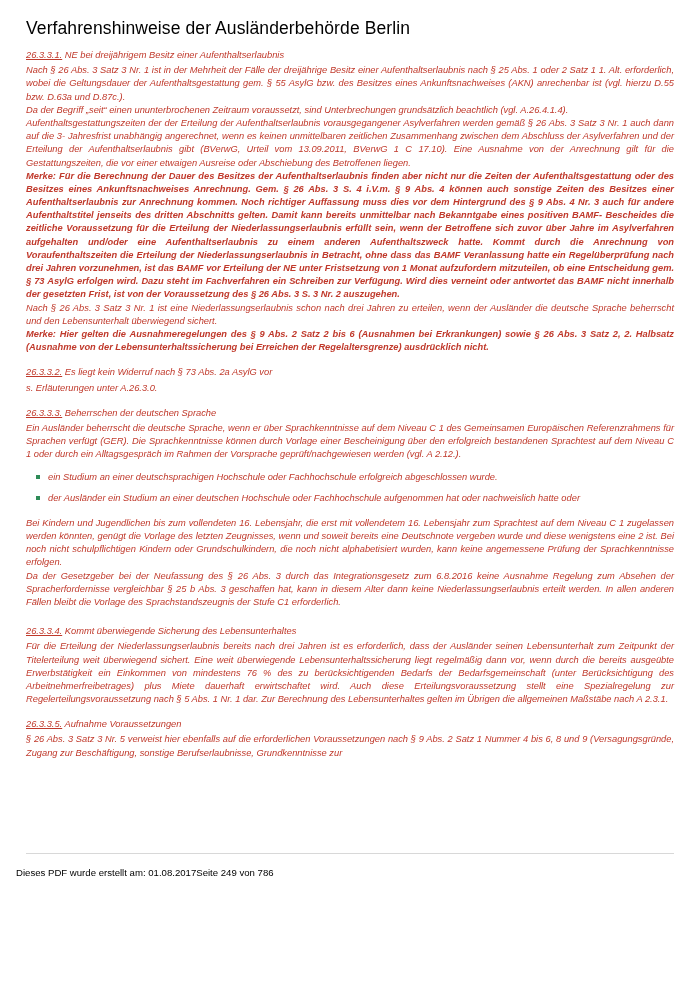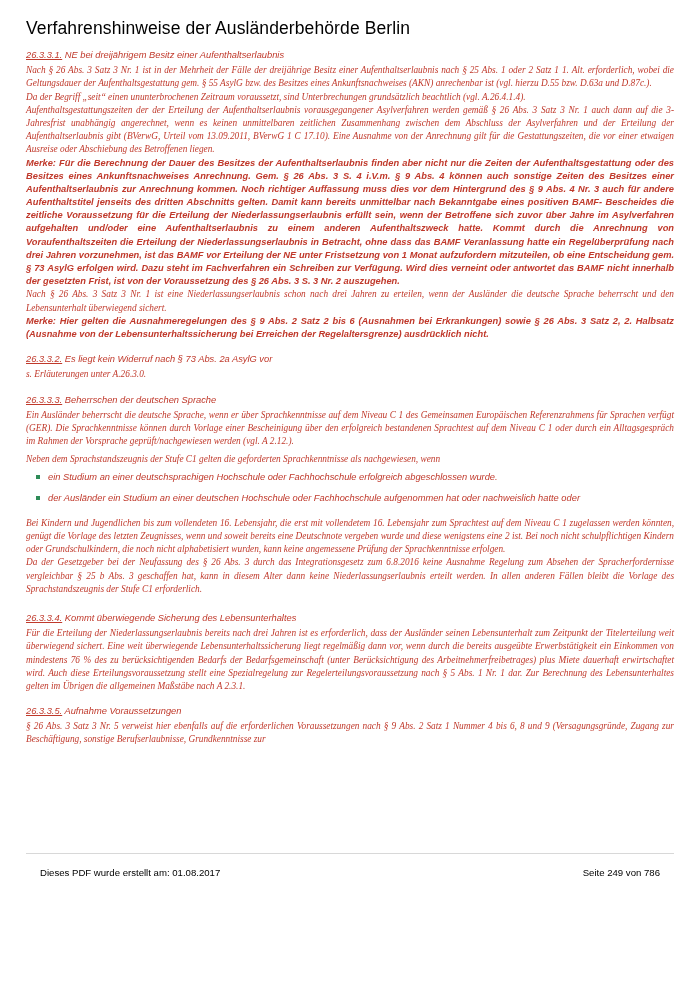--- a/index.html
+++ b/index.html
@@ -42,21 +42,21 @@
   .sec-head .num {
     text-decoration: underline;
     font-style: italic;
   }
   .sec-head .ttl {
   }
   p {
     margin: 0 0 0 0;
     text-align: justify;
   }
-  .i { font-style: italic; font-family: Liberation Serif, serif; }
+  .i { font-style: italic; }
   .bi { font-weight: bold; font-style: italic; }
   .bullets {
     margin: 5px 0 5px 0;
     padding: 0;
     list-style: none;
   }
   .bullets li {
     position: relative;
     padding-left: 22px;
     margin-bottom: 7px;
@@ -72,25 +72,24 @@
     background: #2e8b57;
   }
   .spacer-sm { height: 5px; }
   .spacer-md { height: 9px; }
   .footer {
     position: absolute;
     left: 0;
     right: 0;
     bottom: 0;
     height: 36px;
-    padding: 0 40px;
+    padding: 0 16px;
     box-sizing: border-box;
     display: flex;
     align-items: center;
-    justify-content: space-between;
     color: #000000;
     font-size: 9.6px;
     background: #ffffff;
   }
   .footer-rule {
     position: absolute;
     left: 26px;
     right: 26px;
     bottom: 36px;
     height: 1px;
@@ -126,21 +125,20 @@
     <p class="i">s. Erläuterungen unter A.26.3.0.</p>
 
     <div class="spacer-sm"></div>
 
     <div class="sec-head">
       <span class="num">26.3.3.3.</span>
       <span class="ttl">Beherrschen der deutschen Sprache</span>
     </div>
     <p class="i">Ein Ausländer beherrscht die deutsche Sprache, wenn er über Sprachkenntnisse auf dem Niveau C 1 des Gemeinsamen Europäischen Referenzrahmens für Sprachen verfügt (GER). Die Sprachkenntnisse können durch Vorlage einer Bescheinigung über den erfolgreich bestandenen Sprachtest auf dem Niveau C 1 oder durch ein Alltagsgespräch im Rahmen der Vorsprache geprüft/nachgewiesen  werden (vgl. A 2.12.).</p>
     <div class="spacer-sm"></div>
-    <p class="i">Neben dem Sprachstandszeugnis der Stufe C1 gelten die geforderten Sprachkenntnisse als nachgewiesen, wenn</p>
 
     <ul class="bullets">
       <li>
         <span class="sq"></span>
         <span>ein Studium an einer deutschsprachigen Hochschule oder Fachhochschule erfolgreich abgeschlossen wurde.</span>
       </li>
       <li>
         <span class="sq"></span>
         <span>der Ausländer ein Studium an einer deutschen Hochschule oder Fachhochschule aufgenommen hat oder nachweislich hatte oder</span>
       </li>

